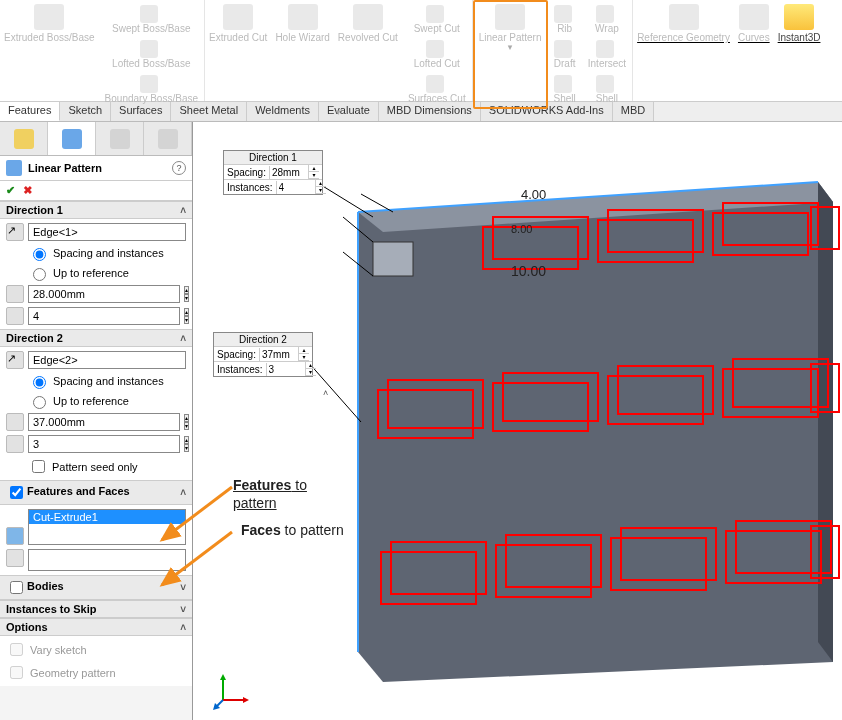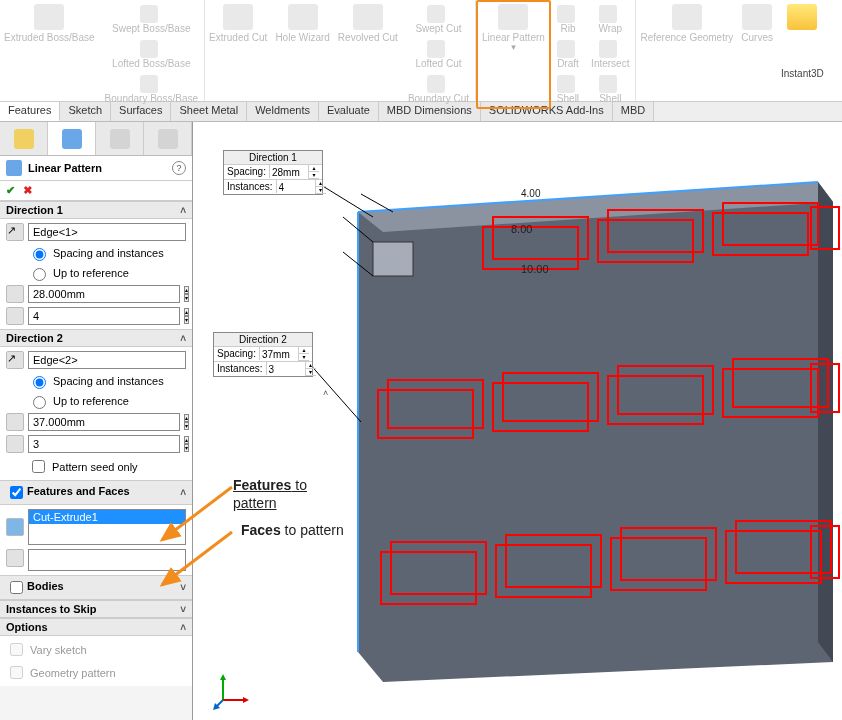--- a/index.html
+++ b/index.html
@@ -7,21 +7,21 @@
 
   
   .ribbon { display:flex; height:102px; border-bottom:1px solid #ccc; background:#fff; }
   .ribbon-group { display:flex; flex-direction:column; border-right:1px solid #e5e5e5; padding:2px 0; position:relative; }
   .ribbon-row { display:flex; }
   .ribbon-btn { display:flex; flex-direction:column; align-items:center; justify-content:flex-start; padding:2px 4px; font-size:10px; color:#bbb; text-align:center; line-height:1.1; }
   .ribbon-btn .ic { width:30px; height:26px; background:#e9e9e9; border-radius:3px; margin-bottom:2px; }
   .ribbon-btn.sm { width:auto; padding:3px 6px; }
   .ribbon-btn.sm .ic { width:18px; height:18px; margin:0 4px 0 0; }
   .ribbon-btn.highlight { border:2px solid #f28c1c; border-radius:2px; margin:-2px 0; }
-  .ribbon-btn.active { color:#444;gap:36px; }
+  .ribbon-btn.active { color:#444; }
   .ribbon-btn.active .ic { background:linear-gradient(#ffe97a,#f9c23c); }
   .ribbon-drop { text-align:center; color:#aaa; font-size:9px; padding:0 4px 2px; }
 
   
   .tabs { display:flex; height:20px; background:#eee; border-bottom:1px solid #bbb; font-size:11px; }
   .tab { padding:2px 8px; border-right:1px solid #ccc; background:#e9e9e9; color:#333; cursor:default; }
   .tab.active { background:#fff; border-bottom:1px solid #fff; position:relative; top:0; }
 
   
   .body { display:flex; height:598px; }
@@ -56,21 +56,21 @@
   .crumb-bar { position:absolute; top:123px; left:197px; font-size:11px; color:#444; display:flex; align-items:center; gap:4px; }
   .crumb-bar .ic { width:14px; height:14px; background:#f0d060; border-radius:2px; }
 
   
   .viewport { flex:1; position:relative; background:#fff; }
   .triad { position:absolute; left:20px; bottom:10px; width:40px; height:40px; }
 
   
   .callout { position:absolute; border:1px solid #888; background:#fff; font-size:10px; }
   .callout .ct-title { background:#eee; padding:1px 4px; border-bottom:1px solid #ccc; text-align:center; }
-  .callout .ct-row { display:flex; align-items:flex-start; border-bottom:1px solid #ccc; }
+  .callout .ct-row { display:flex; align-items:center; border-bottom:1px solid #ccc; }
   .callout .ct-row:last-child { border-bottom:none; }
   .callout .ct-row span.lbl { padding:1px 3px; border-right:1px solid #ccc; }
   .callout .ct-row input { width:38px; border:none; height:14px; font-size:10px; padding:0 2px; }
   .callout .ct-row .sp { display:flex; flex-direction:column; border-left:1px solid #ccc; }
   .callout .ct-row .sp div { height:7px; width:10px; border-bottom:1px solid #ccc; font-size:6px; line-height:6px; text-align:center; }
   .callout-chev { text-align:center; color:#555; font-size:9px; }
 
   
   .anno { position:absolute; font-size:14px; color:#222; line-height:1.3; }
   .anno b { font-weight:bold; }
@@ -123,21 +123,21 @@
         <div class="ribbon-btn sm">
             <div class="ic"></div>
             <span>Swept Cut</span>
           </div>
         <div class="ribbon-btn sm">
             <div class="ic"></div>
             <span>Lofted Cut</span>
           </div>
         <div class="ribbon-btn sm">
             <div class="ic"></div>
-            <span>Boundary Cut</span>
+            <span>Surfaces Cut</span>
           </div>
       </div>
     </div>
     <div class="ribbon-drop">▾</div>
   </div>
 
   <div class="ribbon-group">
     <div class="ribbon-row">
       <div class="ribbon-btn highlight">
           <div class="ic"></div>
@@ -168,21 +168,21 @@
             <span>Intersect</span>
           </div>
         <div class="ribbon-btn sm">
             <div class="ic"></div>
             <span>Shell</span>
           </div>
       </div>
     </div>
   </div>
 
-  <div class="ribbon-group" style="border-right:none;">
+  <div class="ribbon-group" style="border-right:none;text-decoration:underline;">
     <div class="ribbon-row">
       <div class="ribbon-btn">
           <div class="ic"></div>
           <span>Reference Geometry</span>
         </div>
       <div class="ribbon-btn">
           <div class="ic"></div>
           <span>Curves</span>
         </div>
       <div class="ribbon-btn active">
@@ -310,21 +310,21 @@
           <input type="checkbox" style="">
           <span>Pattern seed only</span>
         </label>
     </div>
 
     <div class="section-hdr">
         <span><input type="checkbox" checked="" style="vertical-align: middle; margin-right: 4px;"><span>Features and Faces</span></span>
         <span class="chev">˄</span>
       </div>
     <div class="section-body">
-      <div class="row" style="align-items:center;">
+      <div class="row" style="align-items:flex-end;">
         <div class="ic" style="background:#7fb6e8;"></div>
         <div class="listbox" style="flex:1;">
           <div class="item sel">Cut-Extrude1</div>
         </div>
       </div>
       <div class="row" style="align-items:flex-start;">
         <div class="ic"></div>
         <div class="listbox" style="flex:1;height:22px;"></div>
       </div>
     </div>
@@ -402,23 +402,23 @@
         <line x1="150" y1="130" x2="180" y2="154"></line>
         <line x1="168" y1="72" x2="200" y2="90"></line>
       </g>
 
       <g stroke="#000" stroke-width="1">
         <line x1="115" y1="55" x2="180" y2="95"></line>
         <line x1="115" y1="240" x2="168" y2="300"></line>
       </g>
     </svg>
 
-    <div class="anno" style="top:65px; left:328px; font-size:10px;text-align:right;">4.00</div>
+    <div class="anno" style="top:65px; left:328px; font-size:13px;text-align:right;">4.00</div>
     <div class="anno" style="top:100px; left:318px; font-size:11px;">8.00</div>
-    <div class="anno" style="top:140px; left:328px; font-size:11px;">10.00</div>
+    <div class="anno" style="top:140px; left:318px; font-size:14px;">10.00</div>
 
     <div class="callout" style="top:28px; left:30px; width:100px;">
       <div class="ct-title">Direction 1</div>
       <div class="ct-row">
           <span class="lbl">Spacing:</span>
           <input value="28mm" style="">
           <div class="sp">
             <div>▴</div>
             <div>▾</div>
           </div>

